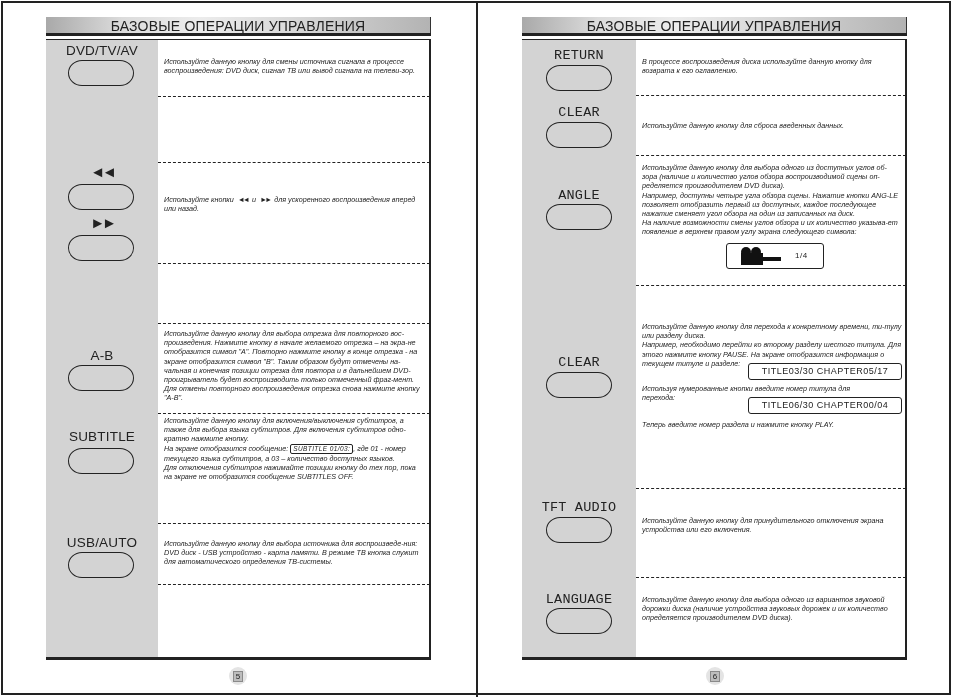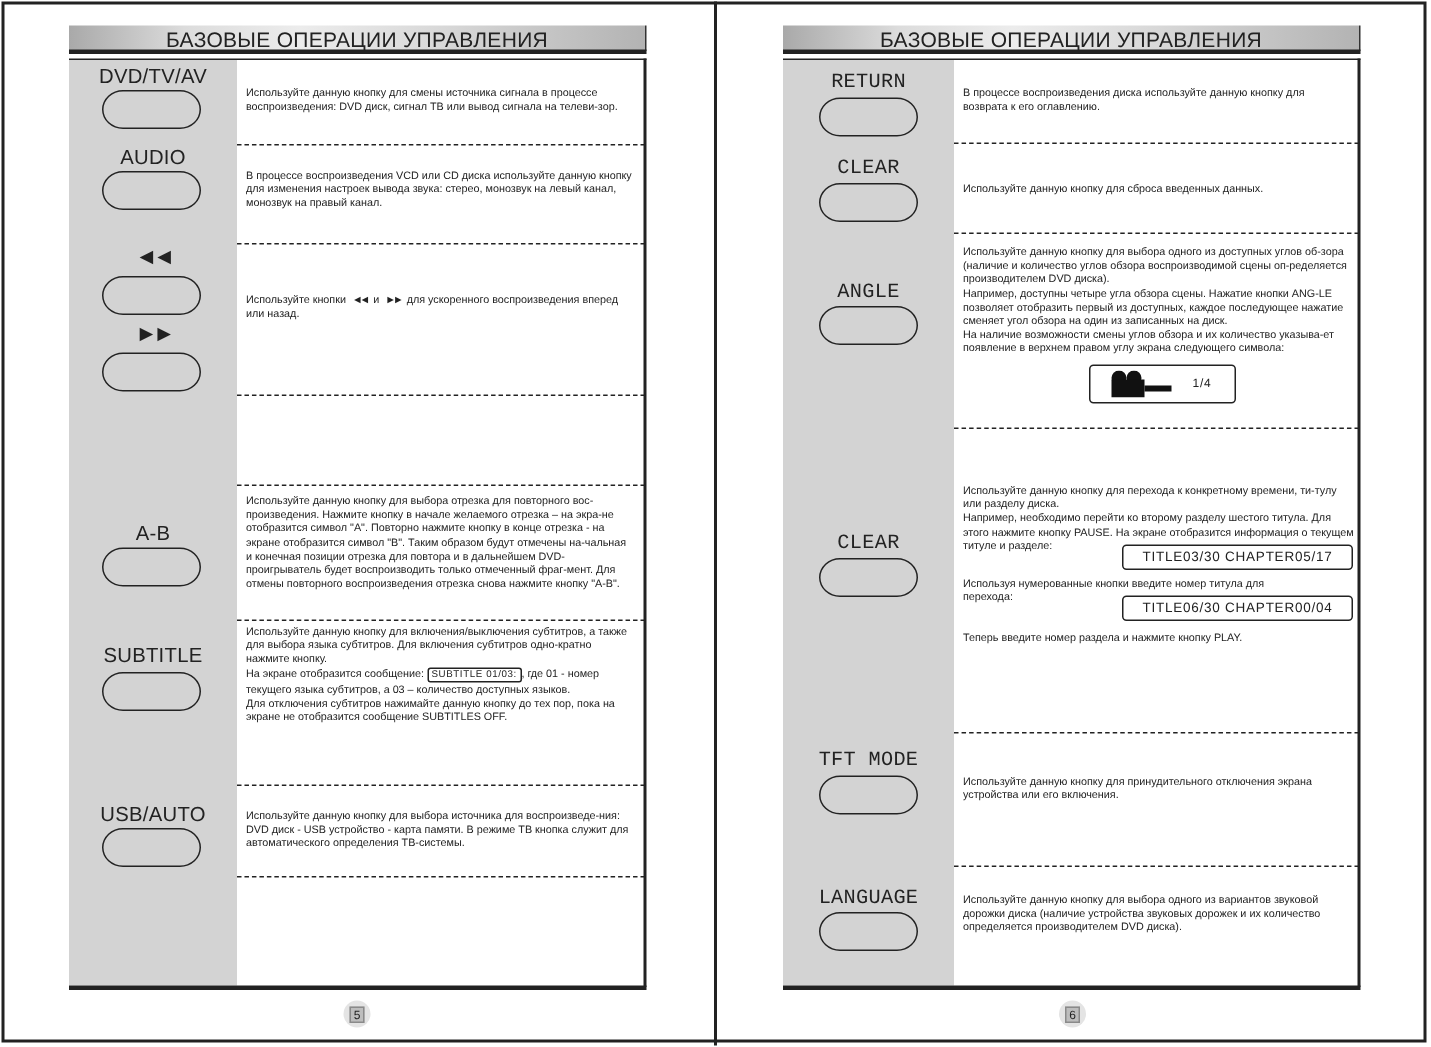--- a/index.html
+++ b/index.html
@@ -15,21 +15,21 @@
   .hdr-line { position:absolute; left:0; top:33px; width:385px; height:3px; background:#222; }
   .tbl { position:absolute; left:0; top:39px; width:385px; height:619px; border-top:1px solid #222; border-right:2px solid #222; box-sizing:border-box; }
   .tbl-bottom { position:absolute; left:0; top:657px; width:385px; height:3px; background:#222; }
   .col { position:absolute; left:0; top:40px; width:112px; height:617px; background:#d3d3d3; }
   .page.right .col { width:114px; }
   .row { position:absolute; left:0; width:384px; }
   .row .btn-label { position:absolute; left:0; width:112px; text-align:center; font-size:13.5px; color:#222; letter-spacing:0.2px; }
   .row .btn-oval { position:absolute; left:22px; width:66px; height:26px; border:1.6px solid #222; border-radius:14px / 13px; box-sizing:border-box; background:transparent; cursor:pointer; }
   .page.right .row .btn-label { width:114px;font-family:Liberation Mono, monospace; }
   .page.right .row .btn-oval { left:24px; }
-  .row .desc { position:absolute; left:118px; width:258px; font-size:7.2px; line-height:9.2px; color:#222; }
+  .row .desc { position:absolute; left:118px; width:258px; font-size:7.2px; line-height:9.2px; color:#222;font-style:italic; }
   .page.right .row .desc { left:120px; width:256px; }
   .dash { position:absolute; left:112px; width:272px; height:0; border-top:1px dashed #222; }
   .page.right .dash { left:114px; width:270px; }
   .arrow-glyph { position:absolute; left:0; width:112px; text-align:center; font-size:15px; letter-spacing:-3px; color:#222; }
   .inline-box { display:inline-block; border:1px solid #222; border-radius:2px; padding:0 2px; font-size:6.5px; line-height:8px; letter-spacing:0.4px; }
   .osd { position:absolute; border:1.3px solid #222; border-radius:3px; font-size:9px; letter-spacing:0.5px; text-align:center; box-sizing:border-box; }
   .note-badge { position:absolute; left:4px; width:104px; height:17px;
                 background:linear-gradient(to right,#5a5a5a 0%,#9c9c9c 45%,#c8c8c8 65%,#7a7a7a 100%);
                 font-size:7.5px; line-height:17px; text-align:center; color:#111; }
   .pnum { position:absolute; width:18px; height:18px; border-radius:50%; background:#e4e4e4; }
@@ -48,25 +48,20 @@
   <div class="tbl"></div>
   <div class="col"></div>
 
   <div class="row" style="top:40px;height:56px">
     <div class="btn-label" style="top:3px">DVD/TV/AV</div>
     <div class="btn-oval" style="top:20px"></div>
     <div class="desc" style="top:17px">Используйте данную кнопку для смены источника сигнала в процессе воспроизведения: DVD диск, сигнал ТВ или вывод сигнала на телеви-зор.</div>
   </div>
   <div class="dash" style="top:96px"></div>
 
-  <div class="row" style="top:96px;height:65px">
-    <div class="btn-label" style="top:1px">AUDIO</div>
-    <div class="btn-oval" style="top:18px"></div>
-    <div class="desc" style="top:16px">В процессе воспроизведения VCD или CD диска используйте данную кнопку для изменения настроек вывода звука: стерео, монозвук на левый канал, монозвук на правый канал.</div>
-  </div>
   <div class="dash" style="top:162px"></div>
 
   <div class="row" style="top:162px;height:101px">
     <div class="arrow-glyph" style="top:1px">◄◄</div>
     <div class="btn-oval" style="top:22px"></div>
     <div class="arrow-glyph" style="top:52px">►►</div>
     <div class="btn-oval" style="top:73px"></div>
     <div class="desc" style="top:33px">
       <span>Используйте кнопки</span>
       &nbsp;<span style="letter-spacing:-2px">◄◄</span>&nbsp;
@@ -88,21 +83,21 @@
 
   <div class="row" style="top:413px;height:110px">
     <div class="btn-label" style="top:16px">SUBTITLE</div>
     <div class="btn-oval" style="top:35px"></div>
     <div class="desc" style="top:3px">
       <div>Используйте данную кнопку для включения/выключения субтитров, а также для выбора языка субтитров. Для включения субтитров одно-кратно нажмите кнопку.</div>
       <div>
         <span>На экране отобразится сообщение:</span>
         <span class="inline-box">SUBTITLE 01/03:</span><span>, где 01 - номер текущего языка субтитров, а 03 – количество доступных языков.</span>
       </div>
-      <div>Для отключения субтитров нажимайте данную кнопку до тех пор, пока на экране не отобразится сообщение SUBTITLES OFF.</div>
+      <div>Для отключения субтитров нажимайте позиции кнопку до тех пор, пока на экране не отобразится сообщение SUBTITLES OFF.</div>
     </div>
   </div>
   <div class="dash" style="top:523px"></div>
 
   <div class="row" style="top:523px;height:61px">
     <div class="btn-label" style="top:12px">USB/AUTO</div>
     <div class="btn-oval" style="top:29px"></div>
     <div class="desc" style="top:16px">Используйте данную кнопку для выбора источника для воспроизведе-ния: DVD диск - USB устройство - карта памяти. В режиме ТВ кнопка служит для автоматического определения ТВ-системы.</div>
   </div>
   <div class="dash" style="top:584px"></div>
@@ -162,21 +157,21 @@
       <div>Например, необходимо перейти ко второму разделу шестого титула. Для этого нажмите кнопку PAUSE. На экране отобразится информация о текущем титуле и разделе:</div>
     </div>
     <div class="osd" style="left:226px;top:78px;width:154px;height:17px;line-height:15px">TITLE03/30  CHAPTER05/17</div>
     <div class="desc" style="top:99px;width:220px">Используя нумерованные кнопки введите номер титула для перехода:</div>
     <div class="osd" style="left:226px;top:112px;width:154px;height:17px;line-height:15px">TITLE06/30  CHAPTER00/04</div>
     <div class="desc" style="top:135px">Теперь введите номер раздела и нажмите кнопку PLAY.</div>
   </div>
   <div class="dash" style="top:488px"></div>
 
   <div class="row" style="top:488px;height:90px">
-    <div class="btn-label" style="top:12px">TFT MODE</div>
+    <div class="btn-label" style="top:12px">TFT AUDIO</div>
     <div class="btn-oval" style="top:29px"></div>
     <div class="desc" style="top:28px">Используйте данную кнопку для принудительного отключения экрана устройства или его включения.</div>
   </div>
   <div class="dash" style="top:577px"></div>
 
   <div class="row" style="top:577px;height:80px">
     <div class="btn-label" style="top:15px">LANGUAGE</div>
     <div class="btn-oval" style="top:31px"></div>
     <div class="desc" style="top:18px">Используйте данную кнопку для выбора одного из вариантов звуковой дорожки диска (наличие устройства звуковых дорожек и их количество определяется производителем DVD диска).</div>
   </div>

